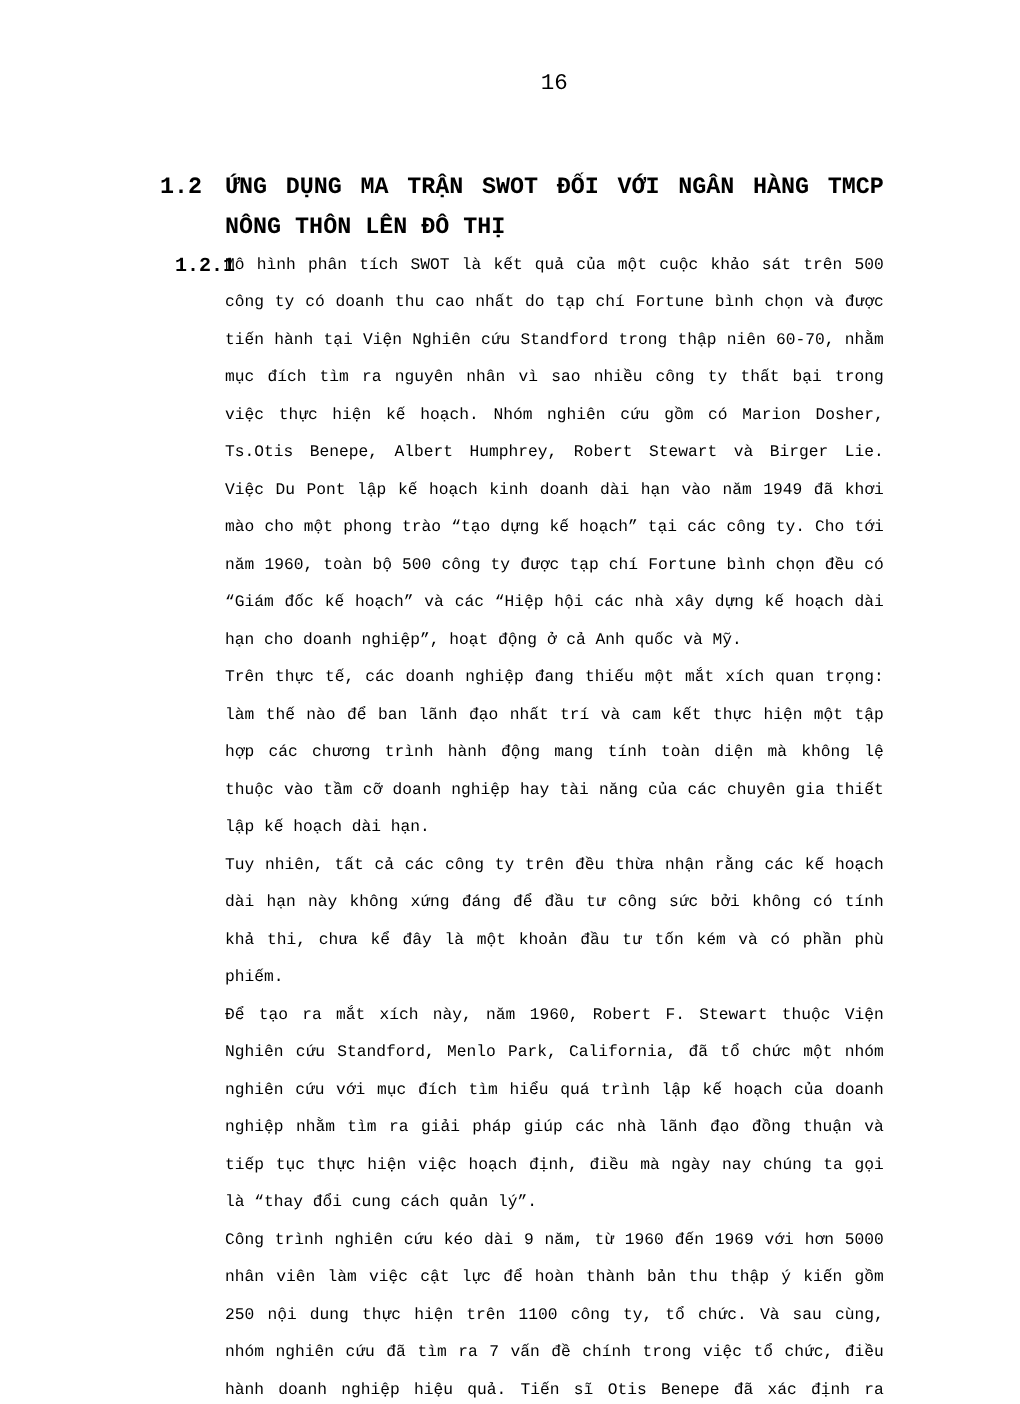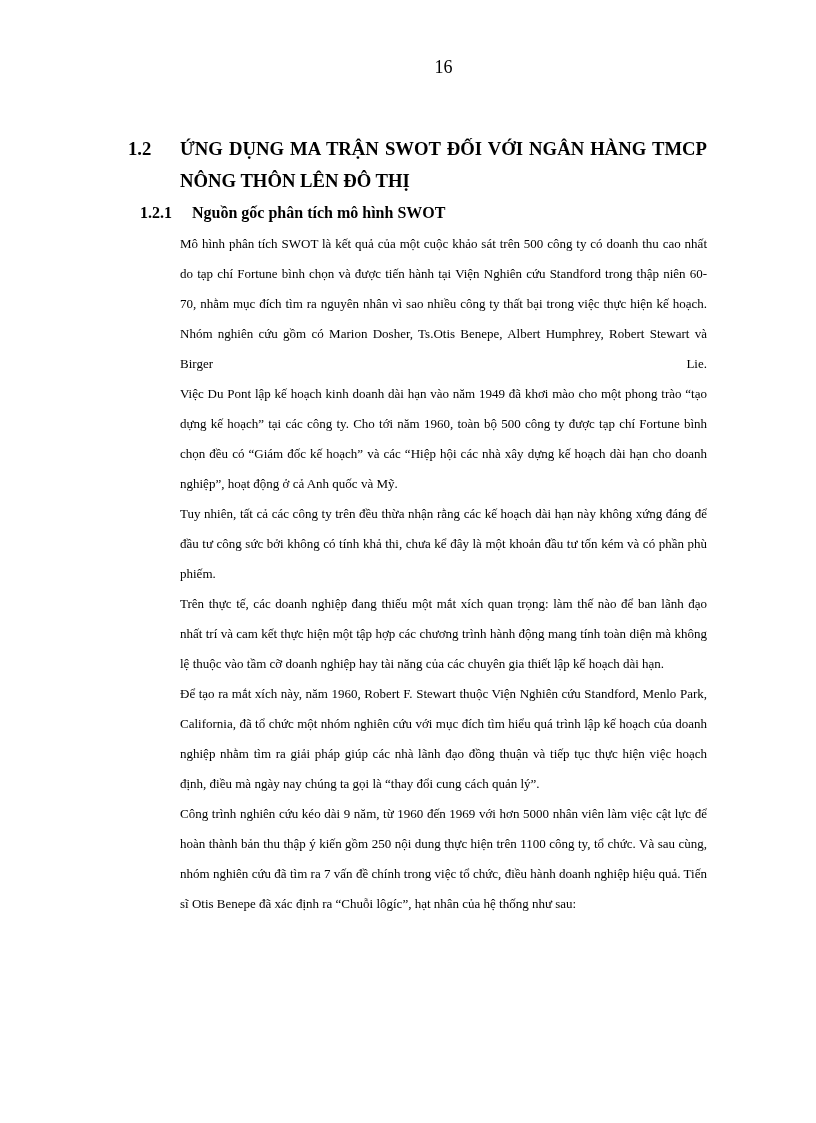--- a/index.html
+++ b/index.html
@@ -7,21 +7,21 @@
     padding: 0;
     background: #ffffff;
   }
   .page {
     position: relative;
     width: 700px;
     height: 1123px;
     margin: 0 auto;
     background: #ffffff;
     color: #000000;
-    font-family: Liberation Serif, serif;
+    font-family: Liberation Mono, monospace;
     box-sizing: border-box;
     padding: 55px 51px 0 70px;
     overflow: hidden;
   }
   .pagenum {
     margin-left: 52px;           
     text-align: center;
     font-size: 18px;
     line-height: 24px;
   }
@@ -67,28 +67,27 @@
 
   <div class="pagenum">16</div>
 
   <div class="heading">
     <span class="num">1.2</span>
     <span>ỨNG DỤNG MA TRẬN SWOT ĐỐI VỚI NGÂN HÀNG TMCP NÔNG THÔN LÊN ĐÔ THỊ</span>
   </div>
 
   <div class="subheading">
     <span class="num">1.2.1</span>
-    <span>Nguồn gốc phân tích mô hình SWOT</span>
   </div>
 
   <p class="para justify-last">Mô hình phân tích SWOT là kết quả của một cuộc khảo sát trên 500 công ty có doanh thu cao nhất do tạp chí Fortune bình chọn và được tiến hành tại Viện Nghiên cứu Standford trong thập niên 60-70, nhằm mục đích tìm ra nguyên nhân vì sao nhiều công ty thất bại trong việc thực hiện kế hoạch. Nhóm nghiên cứu gồm có Marion Dosher, Ts.Otis Benepe, Albert Humphrey, Robert Stewart và Birger Lie.</p>
 
   <p class="para">Việc Du Pont lập kế hoạch kinh doanh dài hạn vào năm 1949 đã khơi mào cho một phong trào “tạo dựng kế hoạch” tại các công ty. Cho tới năm 1960, toàn bộ 500 công ty được tạp chí Fortune bình chọn đều có “Giám đốc kế hoạch” và các “Hiệp hội các nhà xây dựng kế hoạch dài hạn cho doanh nghiệp”, hoạt động ở cả Anh quốc và Mỹ.</p>
 
+  <p class="para">Trên thực tế, các doanh nghiệp đang thiếu một mắt xích quan trọng: làm thế nào để ban lãnh đạo nhất trí và cam kết thực hiện một tập hợp các chương trình hành động mang tính toàn diện mà không lệ thuộc vào tầm cỡ doanh nghiệp hay tài năng của các chuyên gia thiết lập kế hoạch dài hạn.</p>
+
   <p class="para">Tuy nhiên, tất cả các công ty trên đều thừa nhận rằng các kế hoạch dài hạn này không xứng đáng để đầu tư công sức bởi không có tính khả thi, chưa kể đây là một khoản đầu tư tốn kém và có phần phù phiếm.</p>
-
-  <p class="para">Trên thực tế, các doanh nghiệp đang thiếu một mắt xích quan trọng: làm thế nào để ban lãnh đạo nhất trí và cam kết thực hiện một tập hợp các chương trình hành động mang tính toàn diện mà không lệ thuộc vào tầm cỡ doanh nghiệp hay tài năng của các chuyên gia thiết lập kế hoạch dài hạn.</p>
 
   <p class="para">Để tạo ra mắt xích này, năm 1960, Robert F. Stewart thuộc Viện Nghiên cứu Standford, Menlo Park, California, đã tổ chức một nhóm nghiên cứu với mục đích tìm hiểu quá trình lập kế hoạch của doanh nghiệp nhằm tìm ra giải pháp giúp các nhà lãnh đạo đồng thuận và tiếp tục thực hiện việc hoạch định, điều mà ngày nay chúng ta gọi là “thay đổi cung cách quản lý”.</p>
 
   <p class="para">Công trình nghiên cứu kéo dài 9 năm, từ 1960 đến 1969 với hơn 5000 nhân viên làm việc cật lực để hoàn thành bản thu thập ý kiến gồm 250 nội dung thực hiện trên 1100 công ty, tổ chức. Và sau cùng, nhóm nghiên cứu đã tìm ra 7 vấn đề chính trong việc tổ chức, điều hành doanh nghiệp hiệu quả. Tiến sĩ Otis Benepe đã xác định ra “Chuỗi lôgíc”, hạt nhân của hệ thống như sau:</p>
 
 </div>
 
 </body></html>

